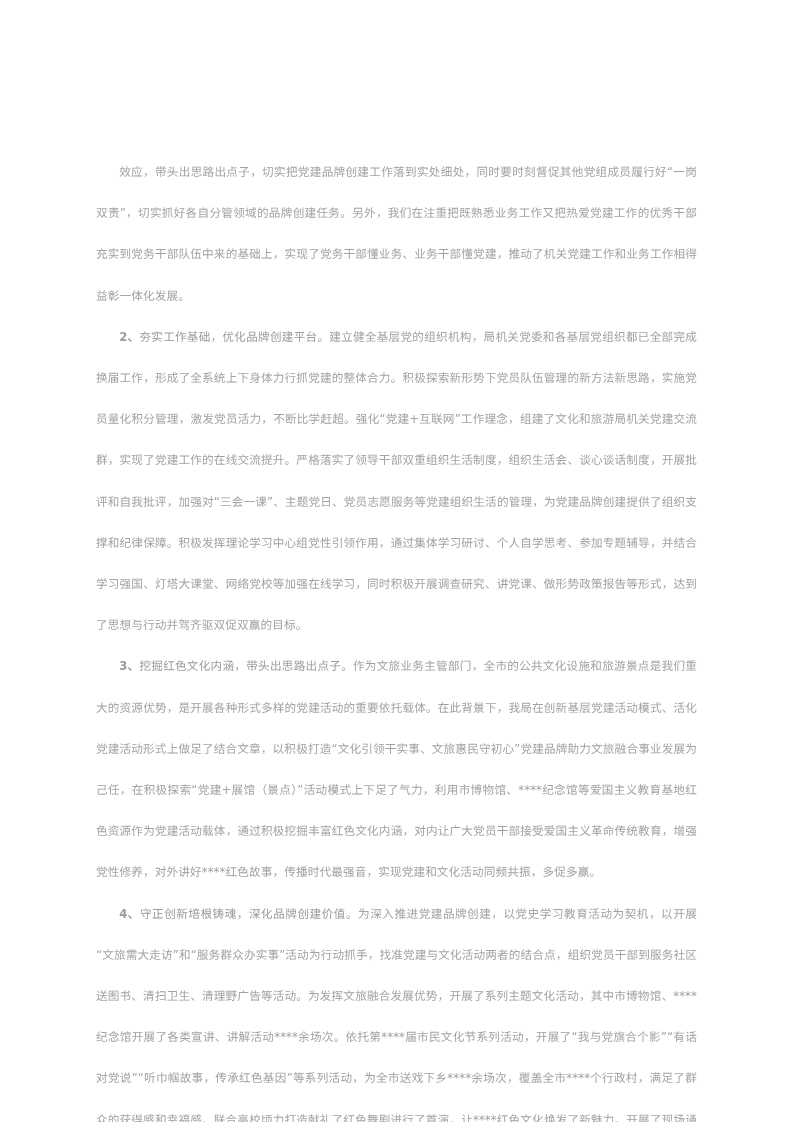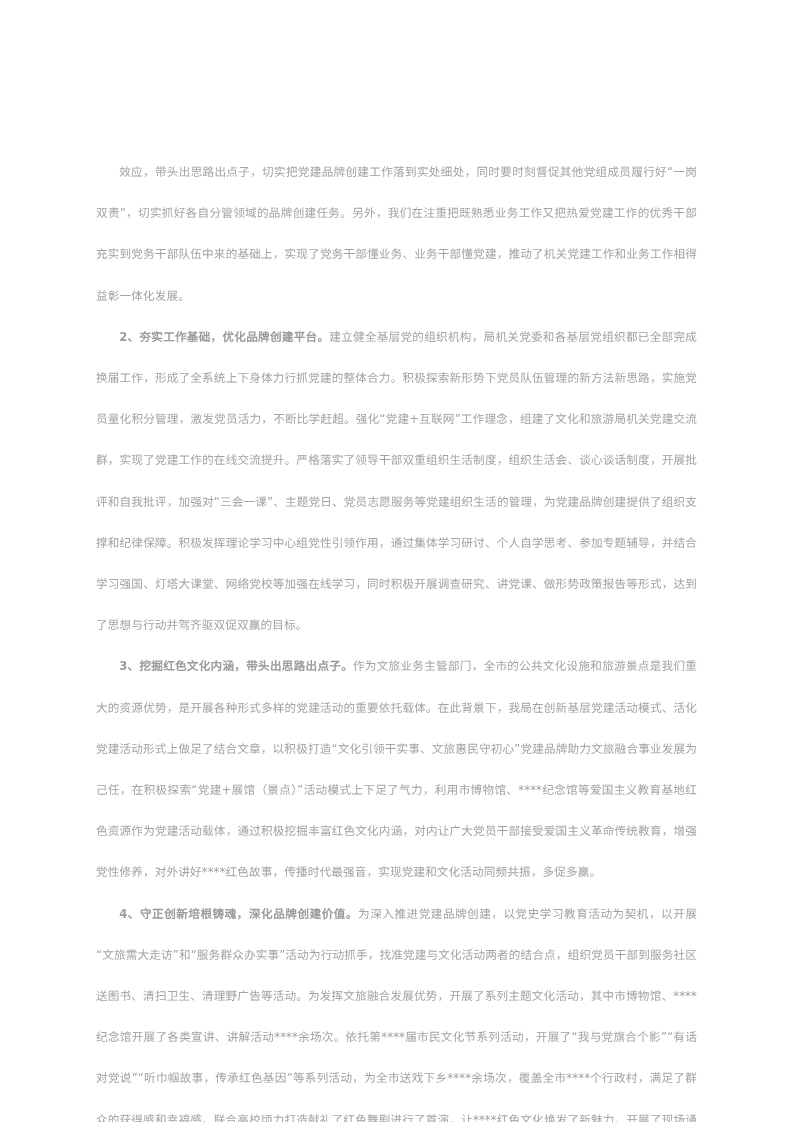--- a/index.html
+++ b/index.html
@@ -35,21 +35,21 @@
     text-align: justify;
     text-justify: inter-ideograph;
     letter-spacing: 0.15px;
     font-weight: 400;
     -webkit-font-smoothing: antialiased;
   }
   .para.indent {
     text-indent: 2em;
   }
   .para .hd {
-    font-weight: 700;
+    font-weight: 400;
     color: #9b9b9b;
   }
   .para .num {
     font-weight: 700;
     color: #9b9b9b;
   }
 </style>
 </head>
 <body>
 

